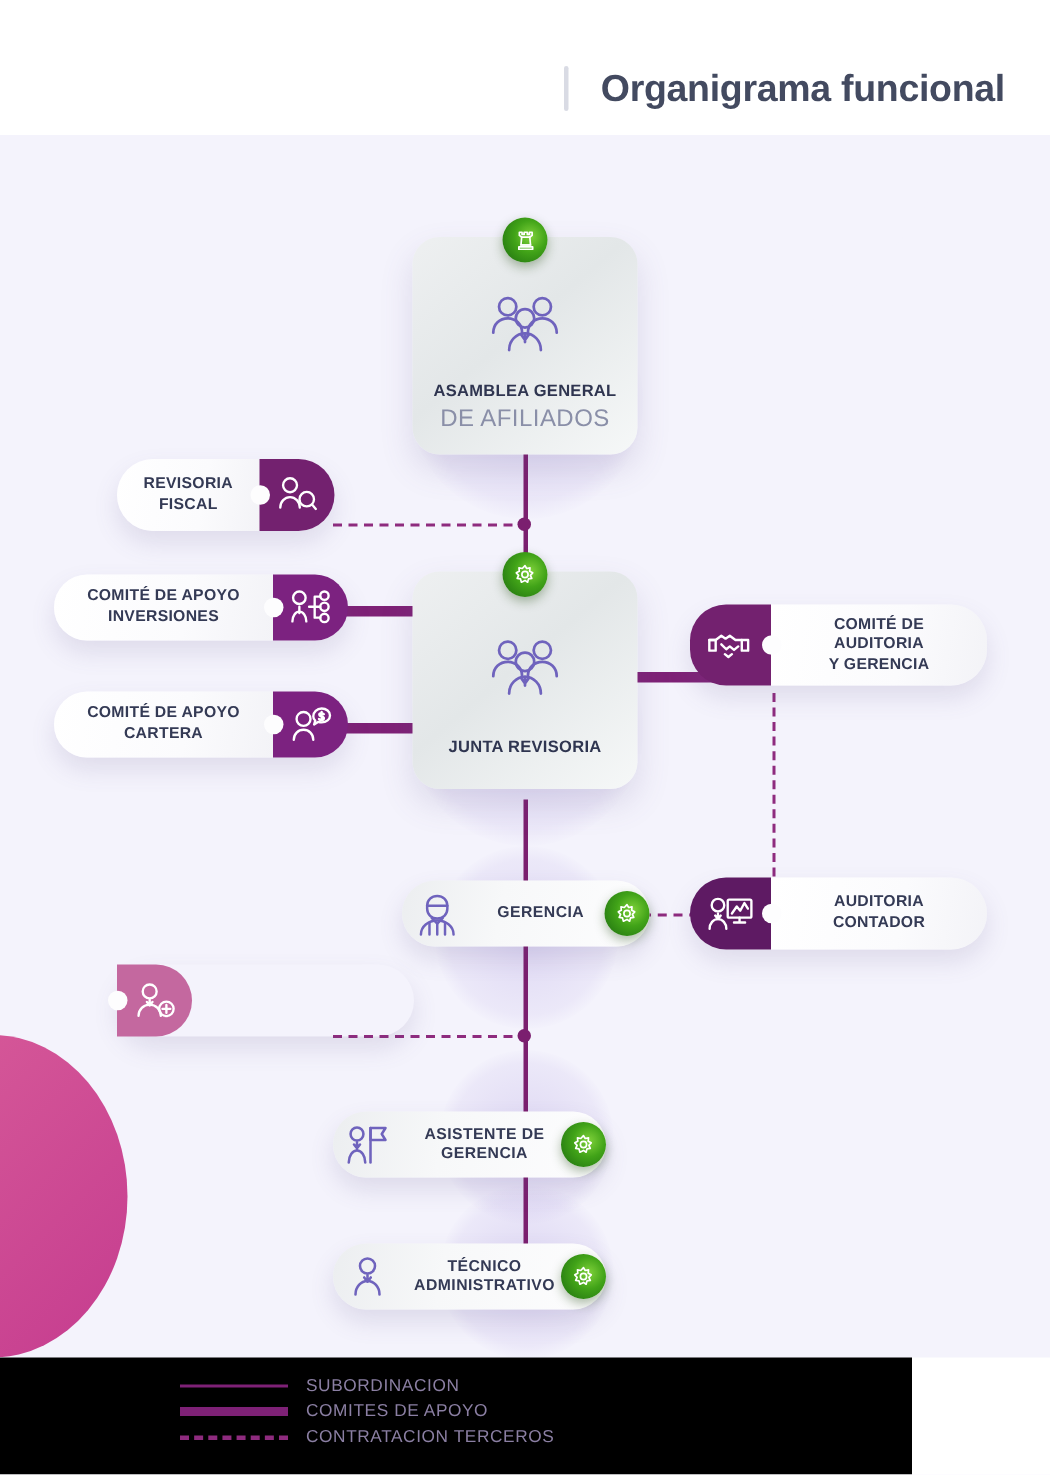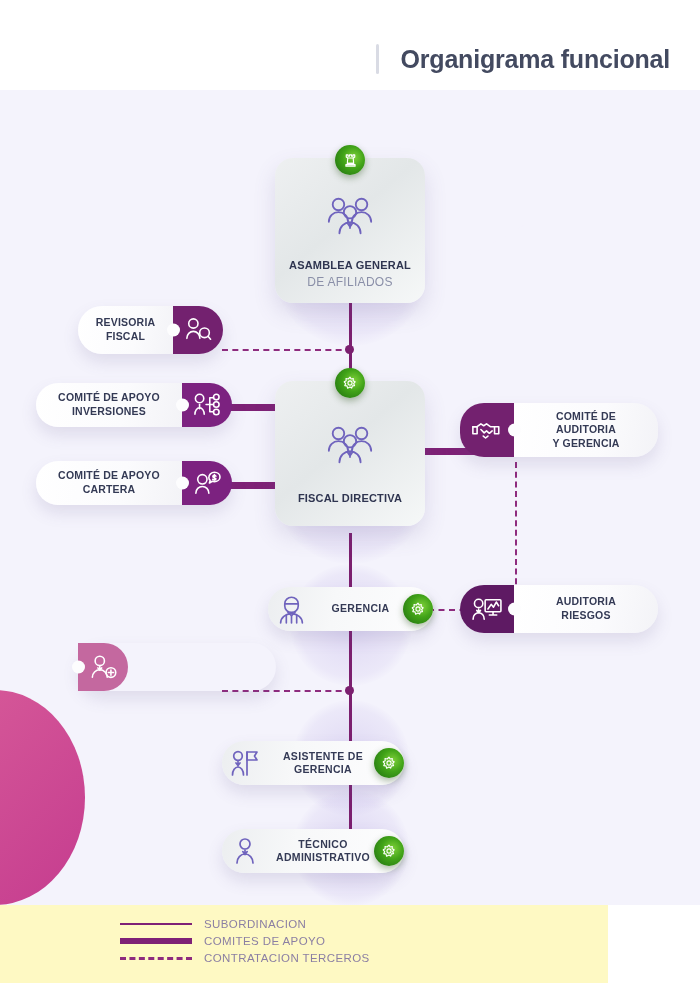--- a/index.html
+++ b/index.html
@@ -5,21 +5,21 @@
   * { box-sizing: border-box; margin: 0; padding: 0; }
   html, body {
     width: 700px; height: 983px;
     font-family: "Liberation Sans", sans-serif;
     background: #ffffff;
     overflow: hidden;
   }
   #page {
     position: relative;
     width: 608px; height: 983px;
-    background: #fef9c3;
+    background: #000000;
   }
 
   
   #header {
     position: absolute; left: 0; top: 0;
     width: 700px; height: 90px;
     background: #ffffff;
     z-index: 40;
   }
   #header-inner {
@@ -102,21 +102,21 @@
   }
   .bigcard .bc-icon {
     position: absolute; left: 0; right: 0; top: 36px;
     display: flex; justify-content: center;
   }
   .bc-title {
     font-size: 11px; font-weight: bold; color: #2f3550;
     letter-spacing: 0.2px; text-align: center; line-height: 1.25;
   }
   .bc-sub {
-    font-size: 12px; color: #8a8fa8; letter-spacing: 0.3px;
+    font-size: 16px; color: #8a8fa8; letter-spacing: 0.3px;
     text-align: center; margin-top: 2px;
   }
 
   
   .badge {
     position: absolute; z-index: 12;
     width: 30px; height: 30px; border-radius: 50%;
     background: radial-gradient(circle at 62% 42%, #7fd13a 0%, #41a318 42%, #1c6b0f 100%);
     box-shadow: 0 3px 7px rgba(40,80,20,0.38);
     display: flex; align-items: center; justify-content: center;
@@ -305,21 +305,21 @@
         <svg width="50" height="46" viewBox="0 0 52 46" fill="none" stroke="#6f63bd" stroke-width="1.9" stroke-linecap="round" stroke-linejoin="round">
           <circle cx="14" cy="10" r="6"></circle>
           <path d="M4 28c0-6 4.5-10 10-10s10 4 10 10"></path>
           <circle cx="38" cy="10" r="6"></circle>
           <path d="M28 28c0-6 4.5-10 10-10s10 4 10 10"></path>
           <circle cx="26" cy="18" r="6.4"></circle>
           <path d="M15 40c0-6.6 5-11.5 11-11.5S37 33.4 37 40"></path>
           <path d="M26 28.5v6 M23.3 29.2 26 33 28.7 29.2"></path>
         </svg>
       </div>
-      <div class="bc-title" style="margin-bottom:6px;">FISCAL DIRECTIVA</div>
+      <div class="bc-title" style="margin-bottom:6px;">JUNTA REVISORIA</div>
     </div>
 
     <div class="pill pill-L" style="left:36px; top:293px; width:196px; height:44px;">
       <div class="pill-text" style="width:146px;">
         <span><span>COMITÉ DE  APOYO</span><br><span>INVERSIONES</span></span>
       </div>
       <div class="pill-icon" style="width:50px; background:#7c2280;">
         <div class="notch"></div>
         <svg width="30" height="26" viewBox="0 0 32 28" fill="none" stroke="#ffffff" stroke-width="1.7" stroke-linecap="round" stroke-linejoin="round">
           <circle cx="8" cy="7" r="4.5"></circle>
@@ -389,21 +389,21 @@
         <svg width="32" height="26" viewBox="0 0 34 28" fill="none" stroke="#ffffff" stroke-width="1.7" stroke-linecap="round" stroke-linejoin="round">
           <circle cx="8" cy="8" r="4.5"></circle>
           <path d="M2 25c0-4 2.7-7 6-7s6 3 6 7"></path>
           <path d="M8 14v4 M6 15.5 8 18l2-2.5"></path>
           <rect x="15" y="4" width="17" height="13" rx="1"></rect>
           <path d="M18 14l3.5-5 2.5 3 3-5.5 2.5 4"></path>
           <path d="M23.5 17v3 M19.5 20.5h8"></path>
         </svg>
       </div>
       <div class="pill-text" style="width:144px;">
-        <span><span>AUDITORIA</span><br><span>RIESGOS</span></span>
+        <span><span>AUDITORIA</span><br><span>CONTADOR</span></span>
       </div>
     </div>
 
     <div class="pill pill-L" style="left:78px; top:553px; width:198px; height:48px;">
       <div class="pill-icon" style="width:50px; background:#c4689f;">
         <div class="notch"></div>
         <svg width="29" height="26" viewBox="0 0 30 28" fill="none" stroke="#ffffff" stroke-width="1.7" stroke-linecap="round" stroke-linejoin="round">
           <circle cx="11" cy="7.5" r="5"></circle>
           <path d="M3 25c0-4.4 3.6-8 8-8s8 3.6 8 8"></path>
           <path d="M11 13.5v4 M9 15 11 17.5 13 15"></path>

